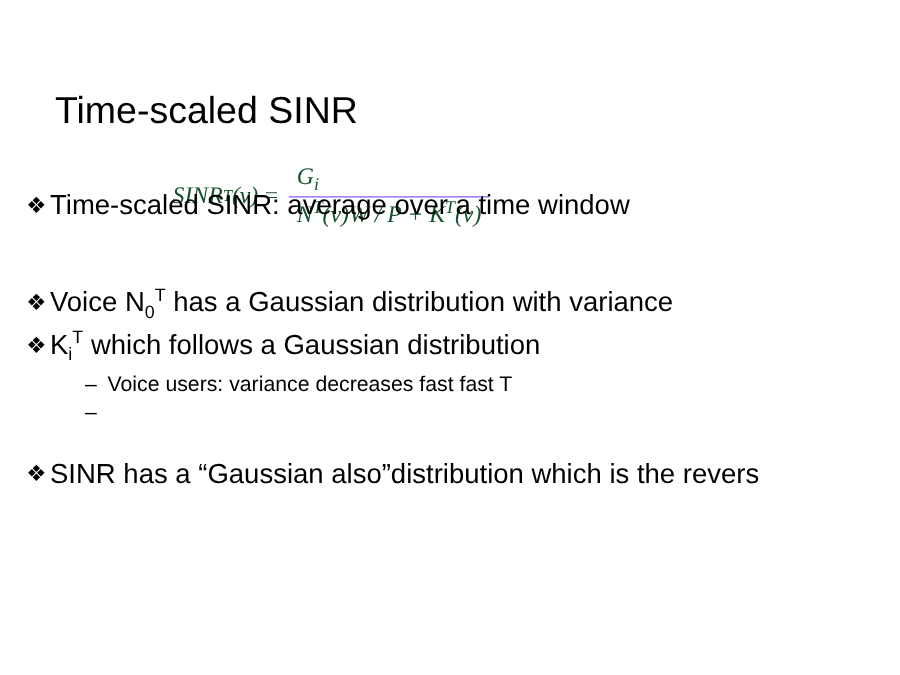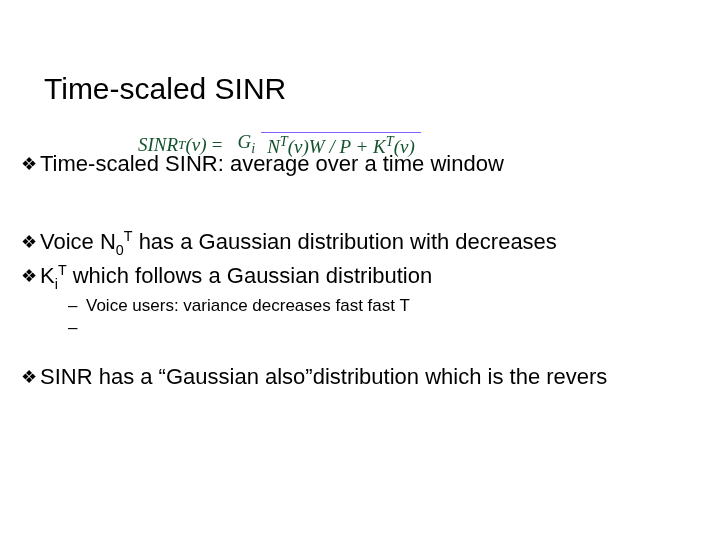--- a/index.html
+++ b/index.html
@@ -76,22 +76,22 @@
     font-style: italic;
     font-size: 19px;
     color: #14532d;
   }
   .formula-row {
     display: flex;
     align-items: center;
   }
   .frac {
     display: inline-flex;
-    flex-direction: row;
-    align-items: center;
+    flex-direction: column;
+    align-items: flex-start;
     margin: 0 4px;
     line-height: 1.05;
   }
   .frac .num {
     padding: 0 6px 1px 6px;
   }
   .frac .den {
     border-top: 1px solid #8b5cf6;
     padding: 1px 6px 0 6px;
   }
@@ -136,21 +136,21 @@
     <div class="bullet">
       <span class="diamond">❖</span>
       <span class="btext">Time-scaled SINR: average over a time window</span>
     </div>
 
     <div class="gap-lg"></div>
 
     <div class="bullet">
       <span class="diamond">❖</span>
       <span class="btext">
-        <span>Voice N</span><sub>0</sub><sup>T</sup><span> has a Gaussian distribution with decreases</span>
+        <span>Voice N</span><sub>0</sub><sup>T</sup><span> has a Gaussian distribution with variance</span>
       </span>
     </div>
 
     <div class="bullet">
       <span class="diamond">❖</span>
       <span class="btext">
         <span>K</span><sub>i</sub><sup>T</sup><span> which follows a Gaussian distribution</span>
       </span>
     </div>
 

